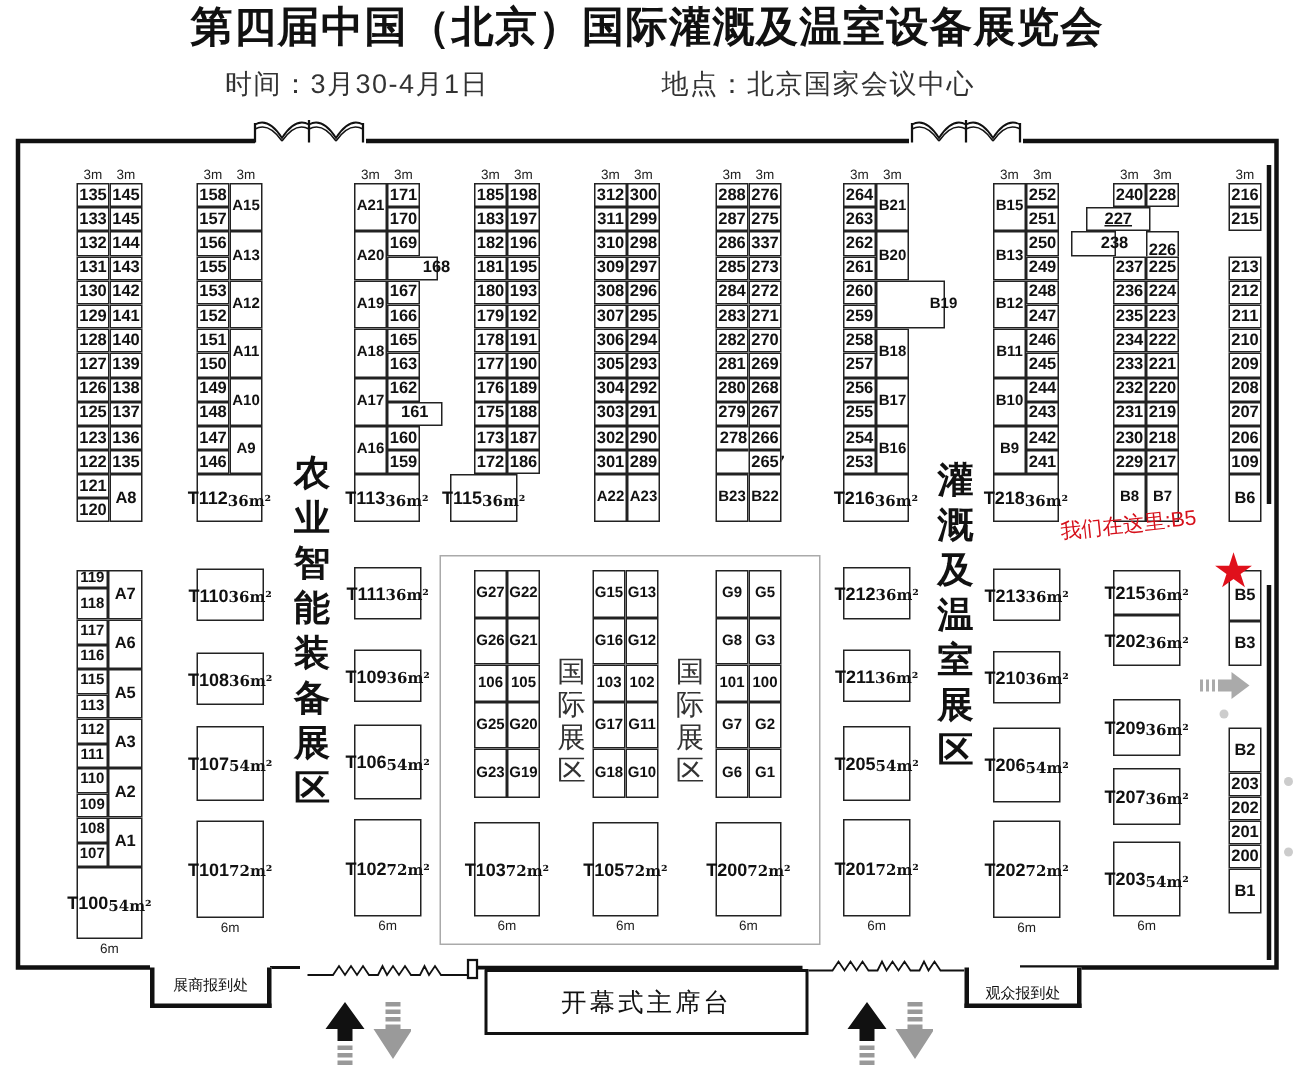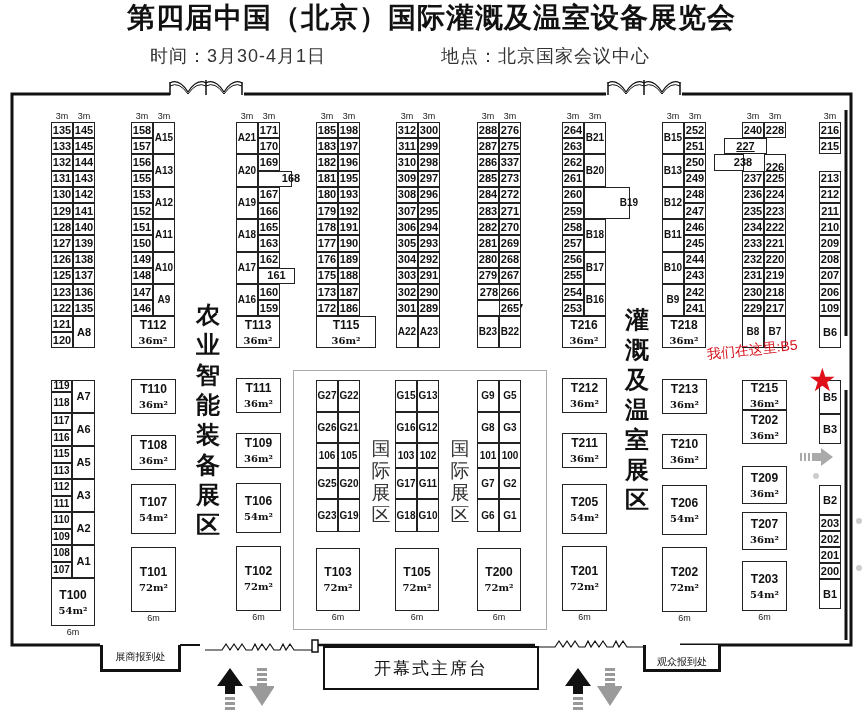--- a/index.html
+++ b/index.html
@@ -2,21 +2,21 @@
 <html><head>
 <meta charset="utf-8">
 <style>
   html,body{margin:0;padding:0;background:#fff;}
   body{width:863px;height:712px;position:relative;overflow:hidden;font-family:"Liberation Sans","DejaVu Sans",sans-serif;color:#111;}
   .abs{position:absolute;}
   .title{left:0;top:0;width:863px;text-align:center;font-family:"DejaVu Serif","Liberation Serif",serif;font-weight:bold;font-size:28px;letter-spacing:1px;line-height:36px;}
   .subtitle{top:44px;font-size:18px;color:#333;letter-spacing:1px;}
   .cell{position:absolute;box-sizing:border-box;border:1.5px solid #222;background:#fff;font-weight:bold;font-size:11px;display:flex;align-items:center;justify-content:center;line-height:1;}
   .dim{position:absolute;font-size:9px;color:#222;text-align:center;}
-  .big{flex-direction:column;font-size:12px;}
+  .big{flex-direction:row;font-size:12px;}
   .big .area{font-family:"DejaVu Serif","Liberation Serif",serif;font-size:10px;margin-top:5px;}
   .zone-label{position:absolute;font-family:"DejaVu Sans",sans-serif;font-weight:bold;font-size:24px;line-height:30px;width:30px;text-align:center;}
   .intl-label{position:absolute;font-family:"DejaVu Serif","Liberation Serif",serif;font-size:19px;line-height:22px;width:22px;text-align:center;color:#333;}
   .intl-box{border:1px solid #aaa;}
   .stage{border:2px solid #111;font-size:17px;display:flex;align-items:center;justify-content:center;letter-spacing:2px;background:#fff;}
   .desk{border:3px solid #111;border-top:none;font-size:10px;display:flex;align-items:center;justify-content:center;background:#fff;}
   .here{color:#d6101b;font-size:14px;transform:rotate(-6deg);transform-origin:left bottom;white-space:nowrap;}
   .star{color:#e0101b;font-size:32px;line-height:32px;}
 </style>
 </head>
@@ -188,21 +188,21 @@
     <div class="cell" style="left:316px;top:235.39999999999998px;width:22px;height:16.2px;">177</div>
     <div class="cell" style="left:338px;top:235.39999999999998px;width:22px;height:16.2px;">190</div>
     <div class="cell" style="left:316px;top:251.6px;width:22px;height:16.2px;">176</div>
     <div class="cell" style="left:338px;top:251.6px;width:22px;height:16.2px;">189</div>
     <div class="cell" style="left:316px;top:267.79999999999995px;width:22px;height:16.2px;">175</div>
     <div class="cell" style="left:338px;top:267.79999999999995px;width:22px;height:16.2px;">188</div>
     <div class="cell" style="left:316px;top:284px;width:22px;height:16.2px;">173</div>
     <div class="cell" style="left:338px;top:284px;width:22px;height:16.2px;">187</div>
     <div class="cell" style="left:316px;top:300.2px;width:22px;height:16.2px;">172</div>
     <div class="cell" style="left:338px;top:300.2px;width:22px;height:16.2px;">186</div>
-    <div class="cell big" style="left:316px;top:316.4px;width:60px;height:32px;">
+    <div class="cell big" style="left:300px;top:316.4px;width:45px;height:32px;">
       <span>T115</span>
       <span class="area">36m²</span>
     </div>
     <div class="dim" style="left:396px;top:111px;width:22px;">3m</div>
     <div class="dim" style="left:418px;top:111px;width:22px;">3m</div>
     <div class="cell" style="left:396px;top:122px;width:22px;height:16.2px;">312</div>
     <div class="cell" style="left:418px;top:122px;width:22px;height:16.2px;">300</div>
     <div class="cell" style="left:396px;top:138.2px;width:22px;height:16.2px;">311</div>
     <div class="cell" style="left:418px;top:138.2px;width:22px;height:16.2px;">299</div>
     <div class="cell" style="left:396px;top:154.4px;width:22px;height:16.2px;">310</div>

